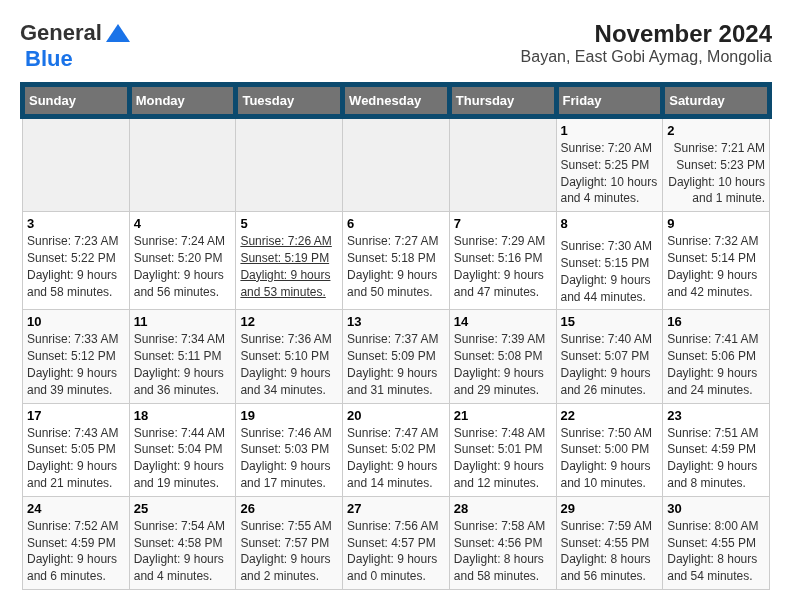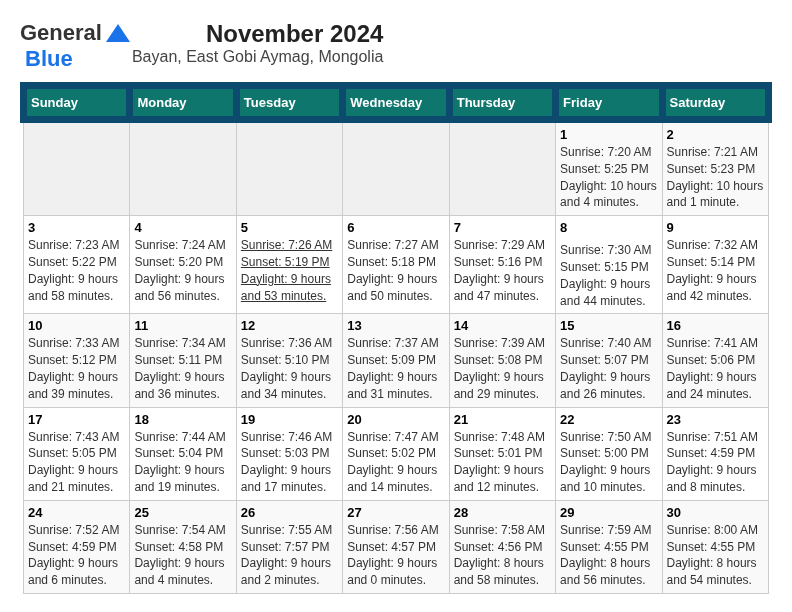--- a/index.html
+++ b/index.html
@@ -5,21 +5,21 @@
     * { box-sizing: border-box; margin: 0; padding: 0; }
     body {
       font-family: Arial, sans-serif;
       background: #fff;
       width: 792px;
       min-height: 612px;
       padding: 20px;
     }
     .header-area {
       display: flex;
-      justify-content: flex-start;
+      justify-content: space-between;
       align-items: flex-start;
       margin-bottom: 10px;
     }
     .logo {
       display: flex;
       flex-direction: column;
       align-items: flex-start;
     }
     .logo-row {
       display: flex;
@@ -36,27 +36,27 @@
     .location-title {
       font-size: 16px;
       color: #444;
     }
     table {
       width: 100%;
       border-collapse: collapse;
       font-size: 11px;
     }
     thead tr th {
-      background-color: #0f766e;
+      background-color: #737373;
       color: #fff;
       padding: 6px 4px;
       text-align: left;
       font-size: 13px;
       font-weight: bold;
-      border: 7px solid #0c4a6e;
+      border: 5px solid #0c4a6e;
     }
     tbody tr td {
       border: 1px solid #ccc;
       vertical-align: top;
       padding: 4px;
       height: 80px;
       width: 14.28%;
       background: #fff;
     }
     tbody tr:nth-child(odd) td {
@@ -121,21 +121,21 @@
         <td class="empty-cell"></td>
         <td class="empty-cell"></td>
         <td>
           <span class="day-num">1</span>
           <div class="day-info" style="white-space: pre-line;">Sunrise: 7:20 AM
 Sunset: 5:25 PM
 Daylight: 10 hours and 4 minutes.</div>
         </td>
         <td>
           <span class="day-num">2</span>
-          <div class="day-info" style="white-space: pre-line;">Sunrise: 7:21 AM
+          <div class="day-info" style="white-space: pre-line; text-align: right;">Sunrise: 7:21 AM
 Sunset: 5:23 PM
 Daylight: 10 hours and 1 minute.</div>
         </td>
       </tr>
       <tr>
         <td>
           <span class="day-num">3</span>
           <div class="day-info" style="white-space: pre-line;">Sunrise: 7:23 AM
 Sunset: 5:22 PM
 Daylight: 9 hours and 58 minutes.</div>

